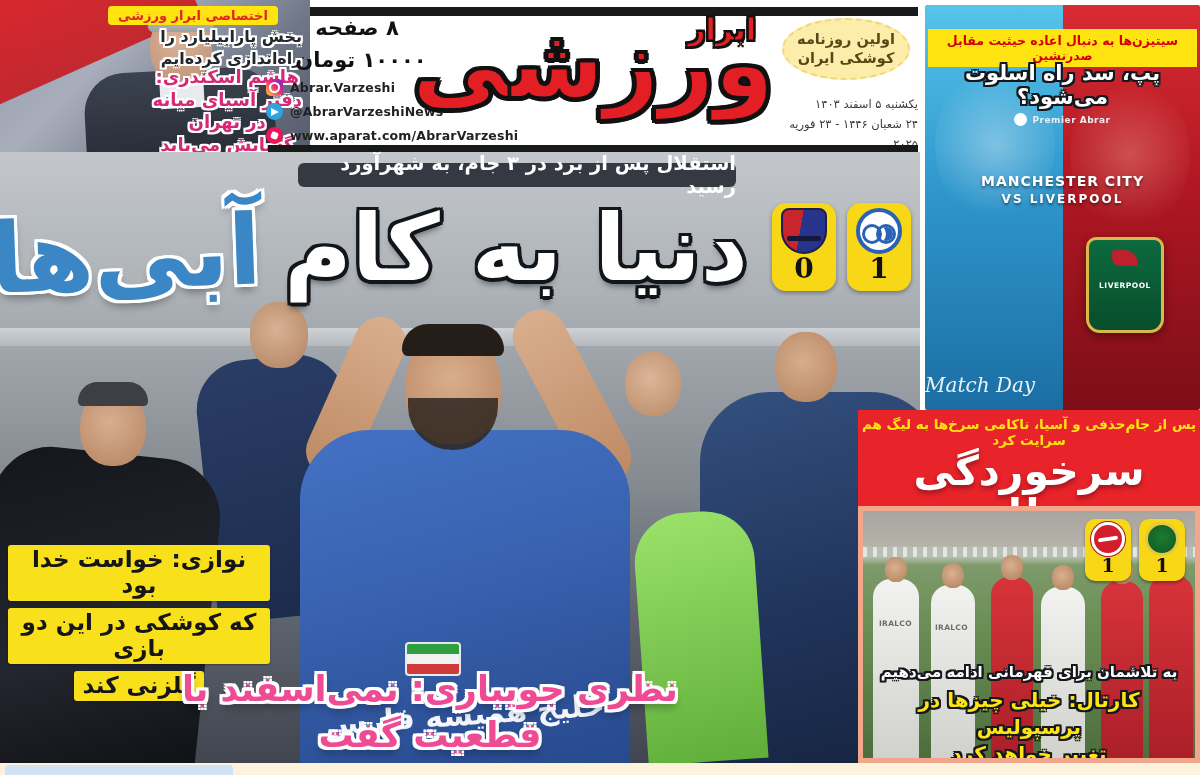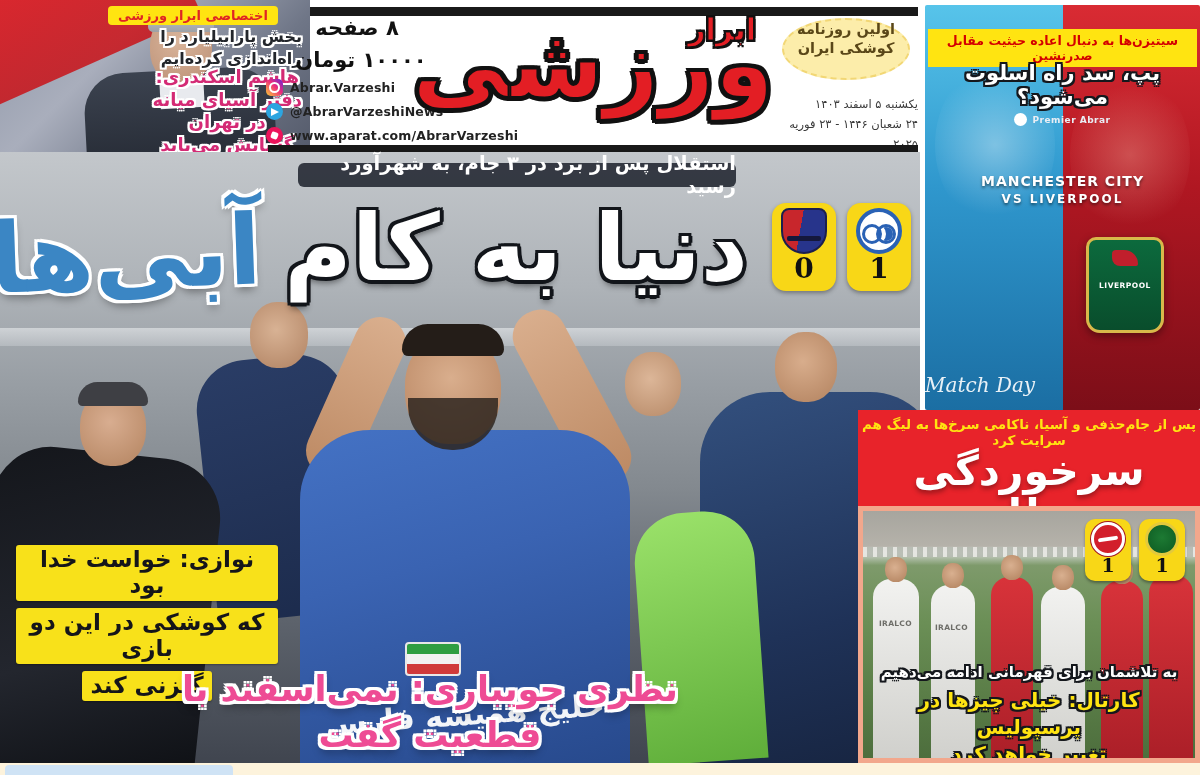--- a/index.html
+++ b/index.html
@@ -57,21 +57,21 @@
 
   #hdr-logo { left:456px; top:14px; width:318px; height:132px; text-align:center; }
   .logo-main { font-size:96px; font-weight:bold; color:#e31e24; line-height:1.05; direction:rtl;
     -webkit-text-stroke:2px #111;
     text-shadow:-3px -3px 0 #111,3px -3px 0 #111,-3px 3px 0 #111,3px 3px 0 #111,0 4px 0 #111,4px 0 0 #111,-4px 0 0 #111,0 -3px 0 #111; }
   .logo-top { position:absolute; right:18px; top:-2px; font-size:30px; font-weight:bold; color:#e31e24; direction:rtl;
     -webkit-text-stroke:1px #111; text-shadow:-2px -2px 0 #111,2px -2px 0 #111,-2px 2px 0 #111,2px 2px 0 #111; }
 
   #hdr-date { left:772px; top:14px; width:148px; height:132px; }
   .burst { margin:4px auto 0; width:128px; height:62px; background:#fcedaa; border-radius:50%;
-    border:2px dashed #f2d775; display:flex; flex-direction:column; text-align:center; }
+    border:2px dashed #f2d775; display:flex; flex-direction:column; justify-content:center; text-align:center; }
   .burst div { direction:rtl; color:#5a4718; font-size:14.5px; font-weight:bold; line-height:1.3; }
   .date-lines { margin-top:14px; direction:rtl; text-align:right; color:#3a3a3a; font-size:11.5px; line-height:1.75; padding-right:2px; }
 
   
   #main-photo { left:0; top:152px; width:920px; height:611px; overflow:hidden;
     background:linear-gradient(180deg,#c3c7cb 0%,#aeb3b8 22%,#989ea4 38%,#83898f 55%,#5f656e 75%,#40454f 100%); }
   .stand-band { position:absolute; left:0; top:176px; width:100%; height:18px; background:linear-gradient(180deg,#d9dcdf,#b9bec3); opacity:.8; }
   .fig { position:absolute; }
   .f-coach { left:-20px; top:300px; width:230px; height:320px; border-radius:60px 60px 0 0;
     background:linear-gradient(160deg,#14161b,#23262e 60%,#0d0f13); transform:rotate(6deg); }
@@ -115,21 +115,21 @@
   .score-badge { width:64px; height:88px; background:#f8d717; border-radius:14px; box-shadow:0 2px 4px rgba(0,0,0,.35);
     display:flex; flex-direction:column; align-items:center; padding-top:5px; }
   .score-num { font-family:"DejaVu Serif", serif; font-size:28px; font-weight:bold; color:#111; line-height:1.1; }
   .crest { width:46px; height:46px; border-radius:50%; position:relative; }
   .crest-nassaji { border-radius:8px 8px 50% 50%; background:linear-gradient(100deg,#c8262c 0 42%,#27348b 42% 100%); border:2px solid #1c1f4e; }
   .crest-nassaji::after { content:""; position:absolute; left:4px; top:26px; width:34px; height:5px; background:#15183d; border-radius:2px; }
   .crest-esteghlal { background:#fff; border:4px solid #2a62b5; }
   .crest-esteghlal::before { content:""; position:absolute; left:2px; top:12px; width:14px; height:14px; border:3px solid #2a62b5; border-radius:50%; }
   .crest-esteghlal::after { content:""; position:absolute; right:2px; top:12px; width:14px; height:14px; border:3px solid #2a62b5; border-radius:50%; box-shadow:-10px 0 0 -3px #2a62b5 inset; }
 
-  .left-quote { left:16px; top:538px; width:262px; text-align:center; direction:rtl; }
+  .left-quote { left:8px; top:538px; width:262px; text-align:center; direction:rtl; }
   .lq-line { display:inline-block; background:#f8e11a; color:#15151a; font-size:23px; font-weight:bold;
     padding:1px 8px 3px; margin-top:7px; border-radius:3px; box-shadow:0 1px 2px rgba(0,0,0,.3); }
 
   .bottom-headline { left:130px; top:666px; width:600px; text-align:center; direction:rtl;
     color:#ee4b94; font-size:35px; font-weight:bold; line-height:1.32; }
 
   
   #poster { left:925px; top:5px; width:275px; height:405px; overflow:hidden; border-radius:2px; }
   .poster-blue { position:absolute; left:0; top:0; width:50%; height:100%;
     background:linear-gradient(180deg,#57c4ea 0%,#2f97cd 45%,#1b6ea3 100%); }

